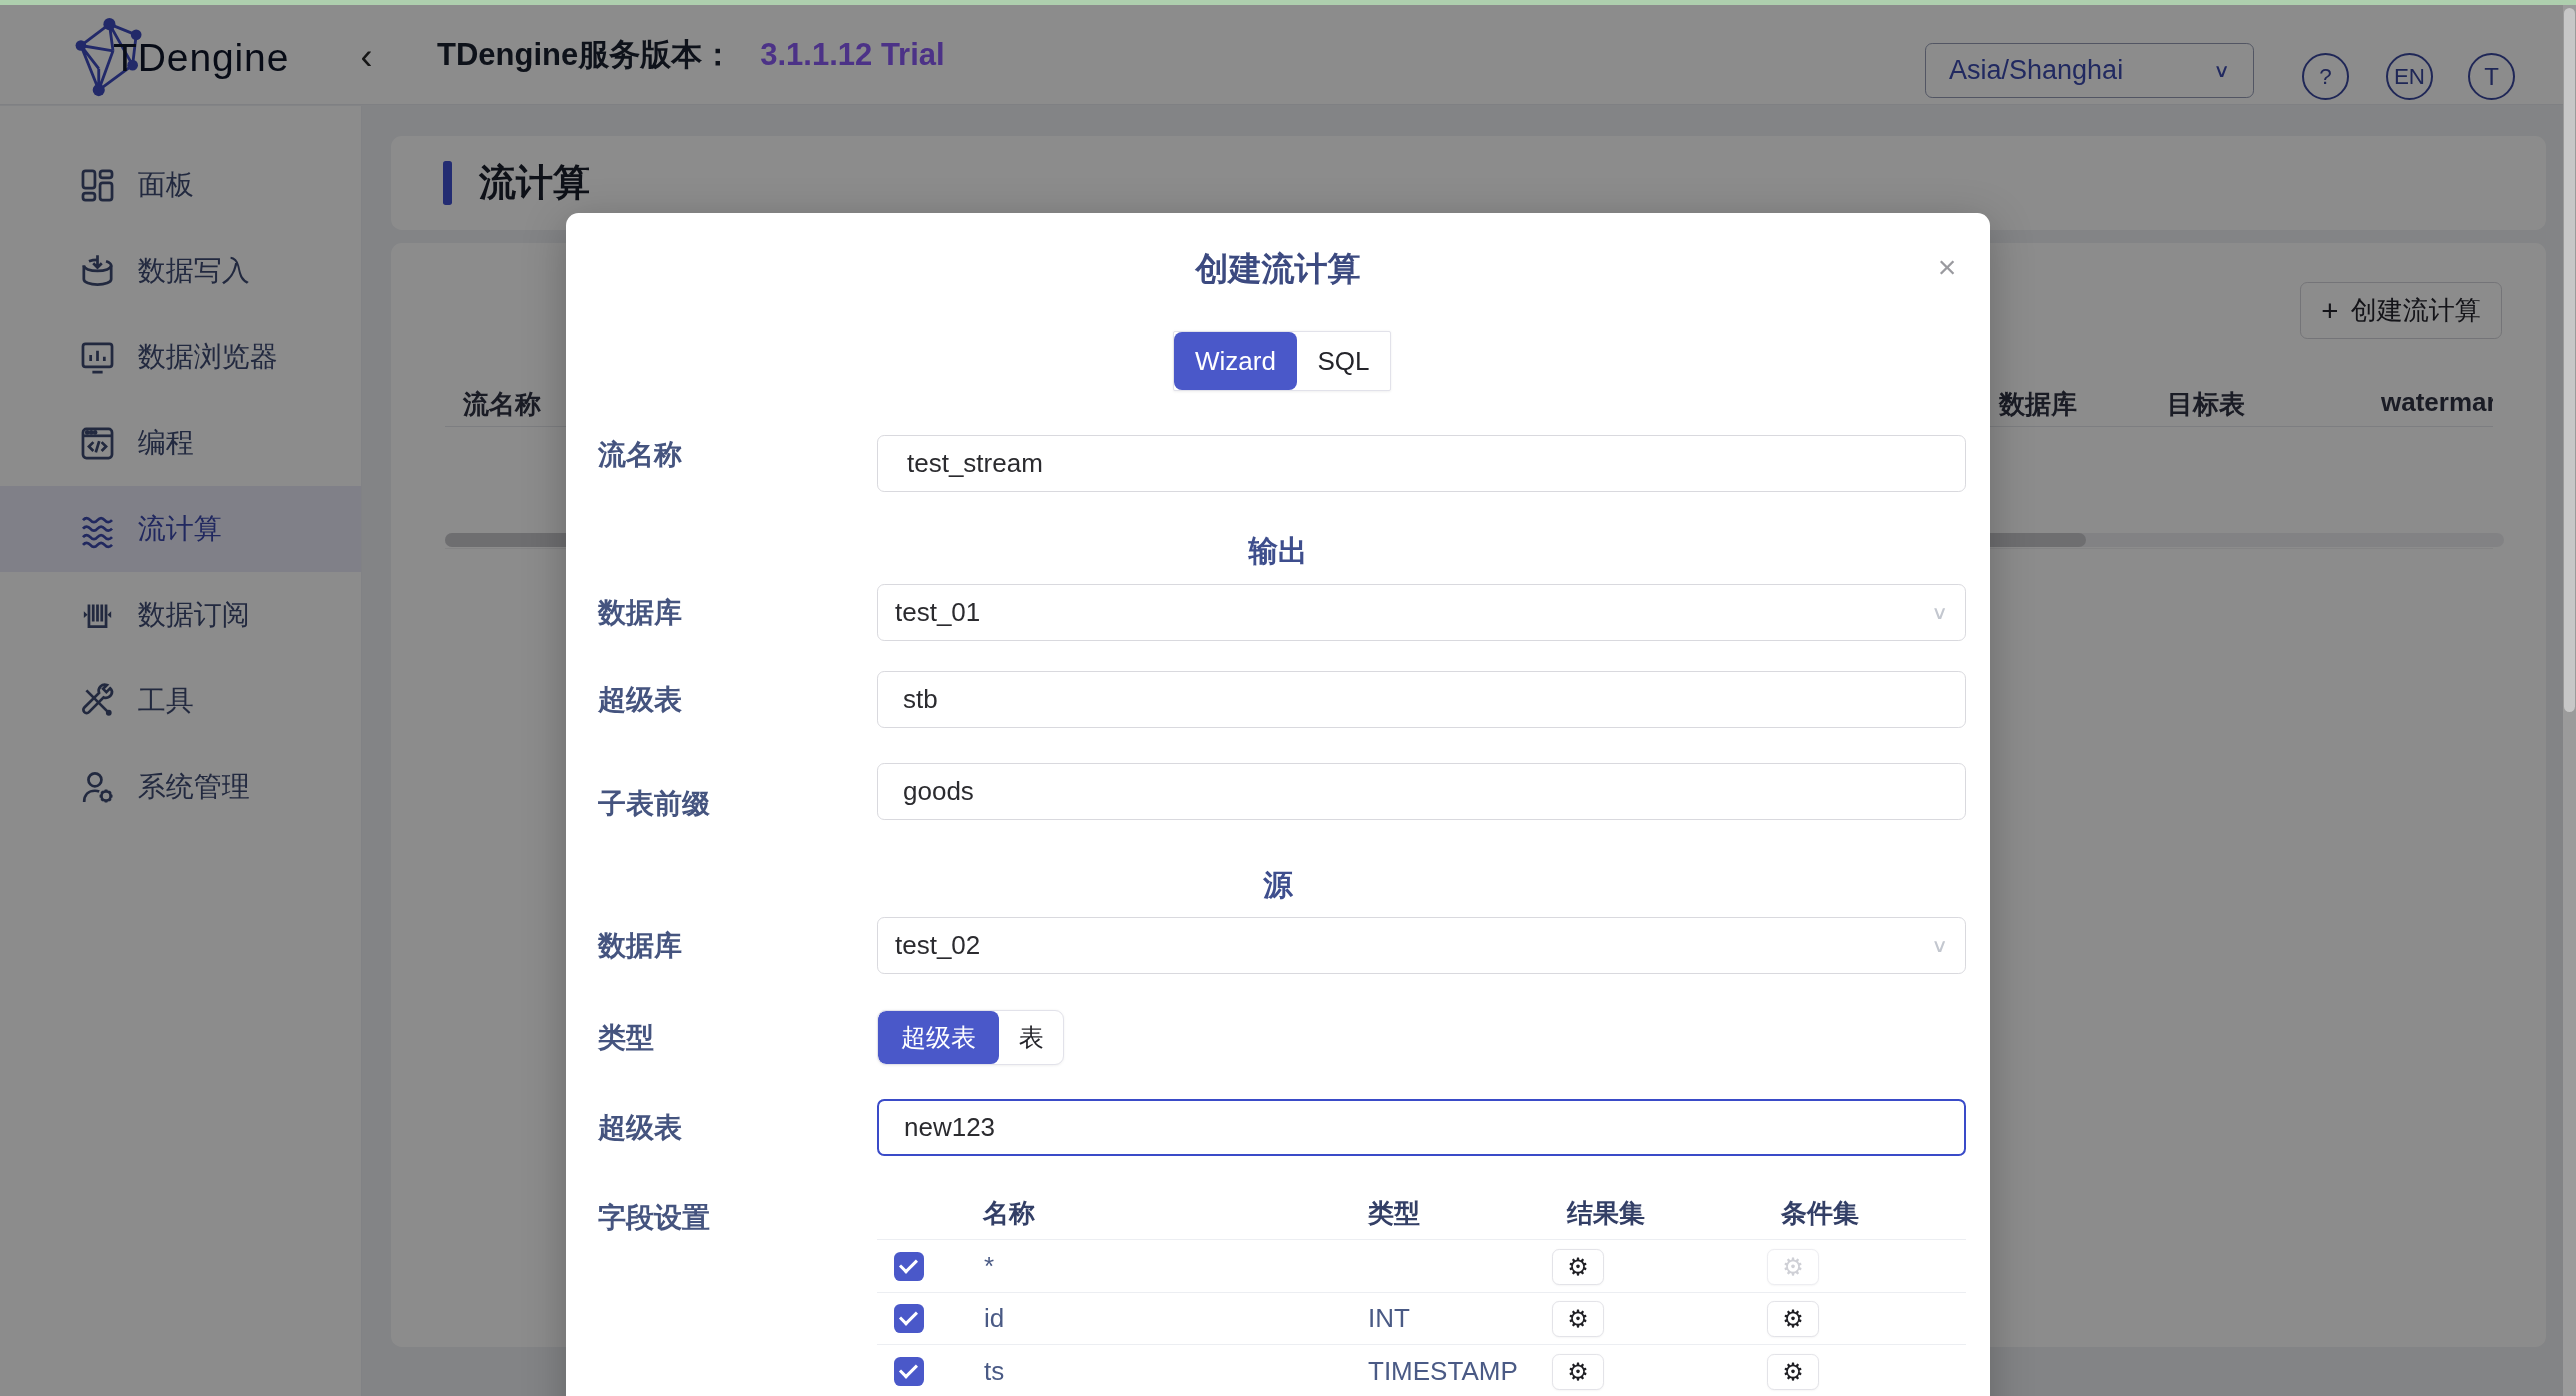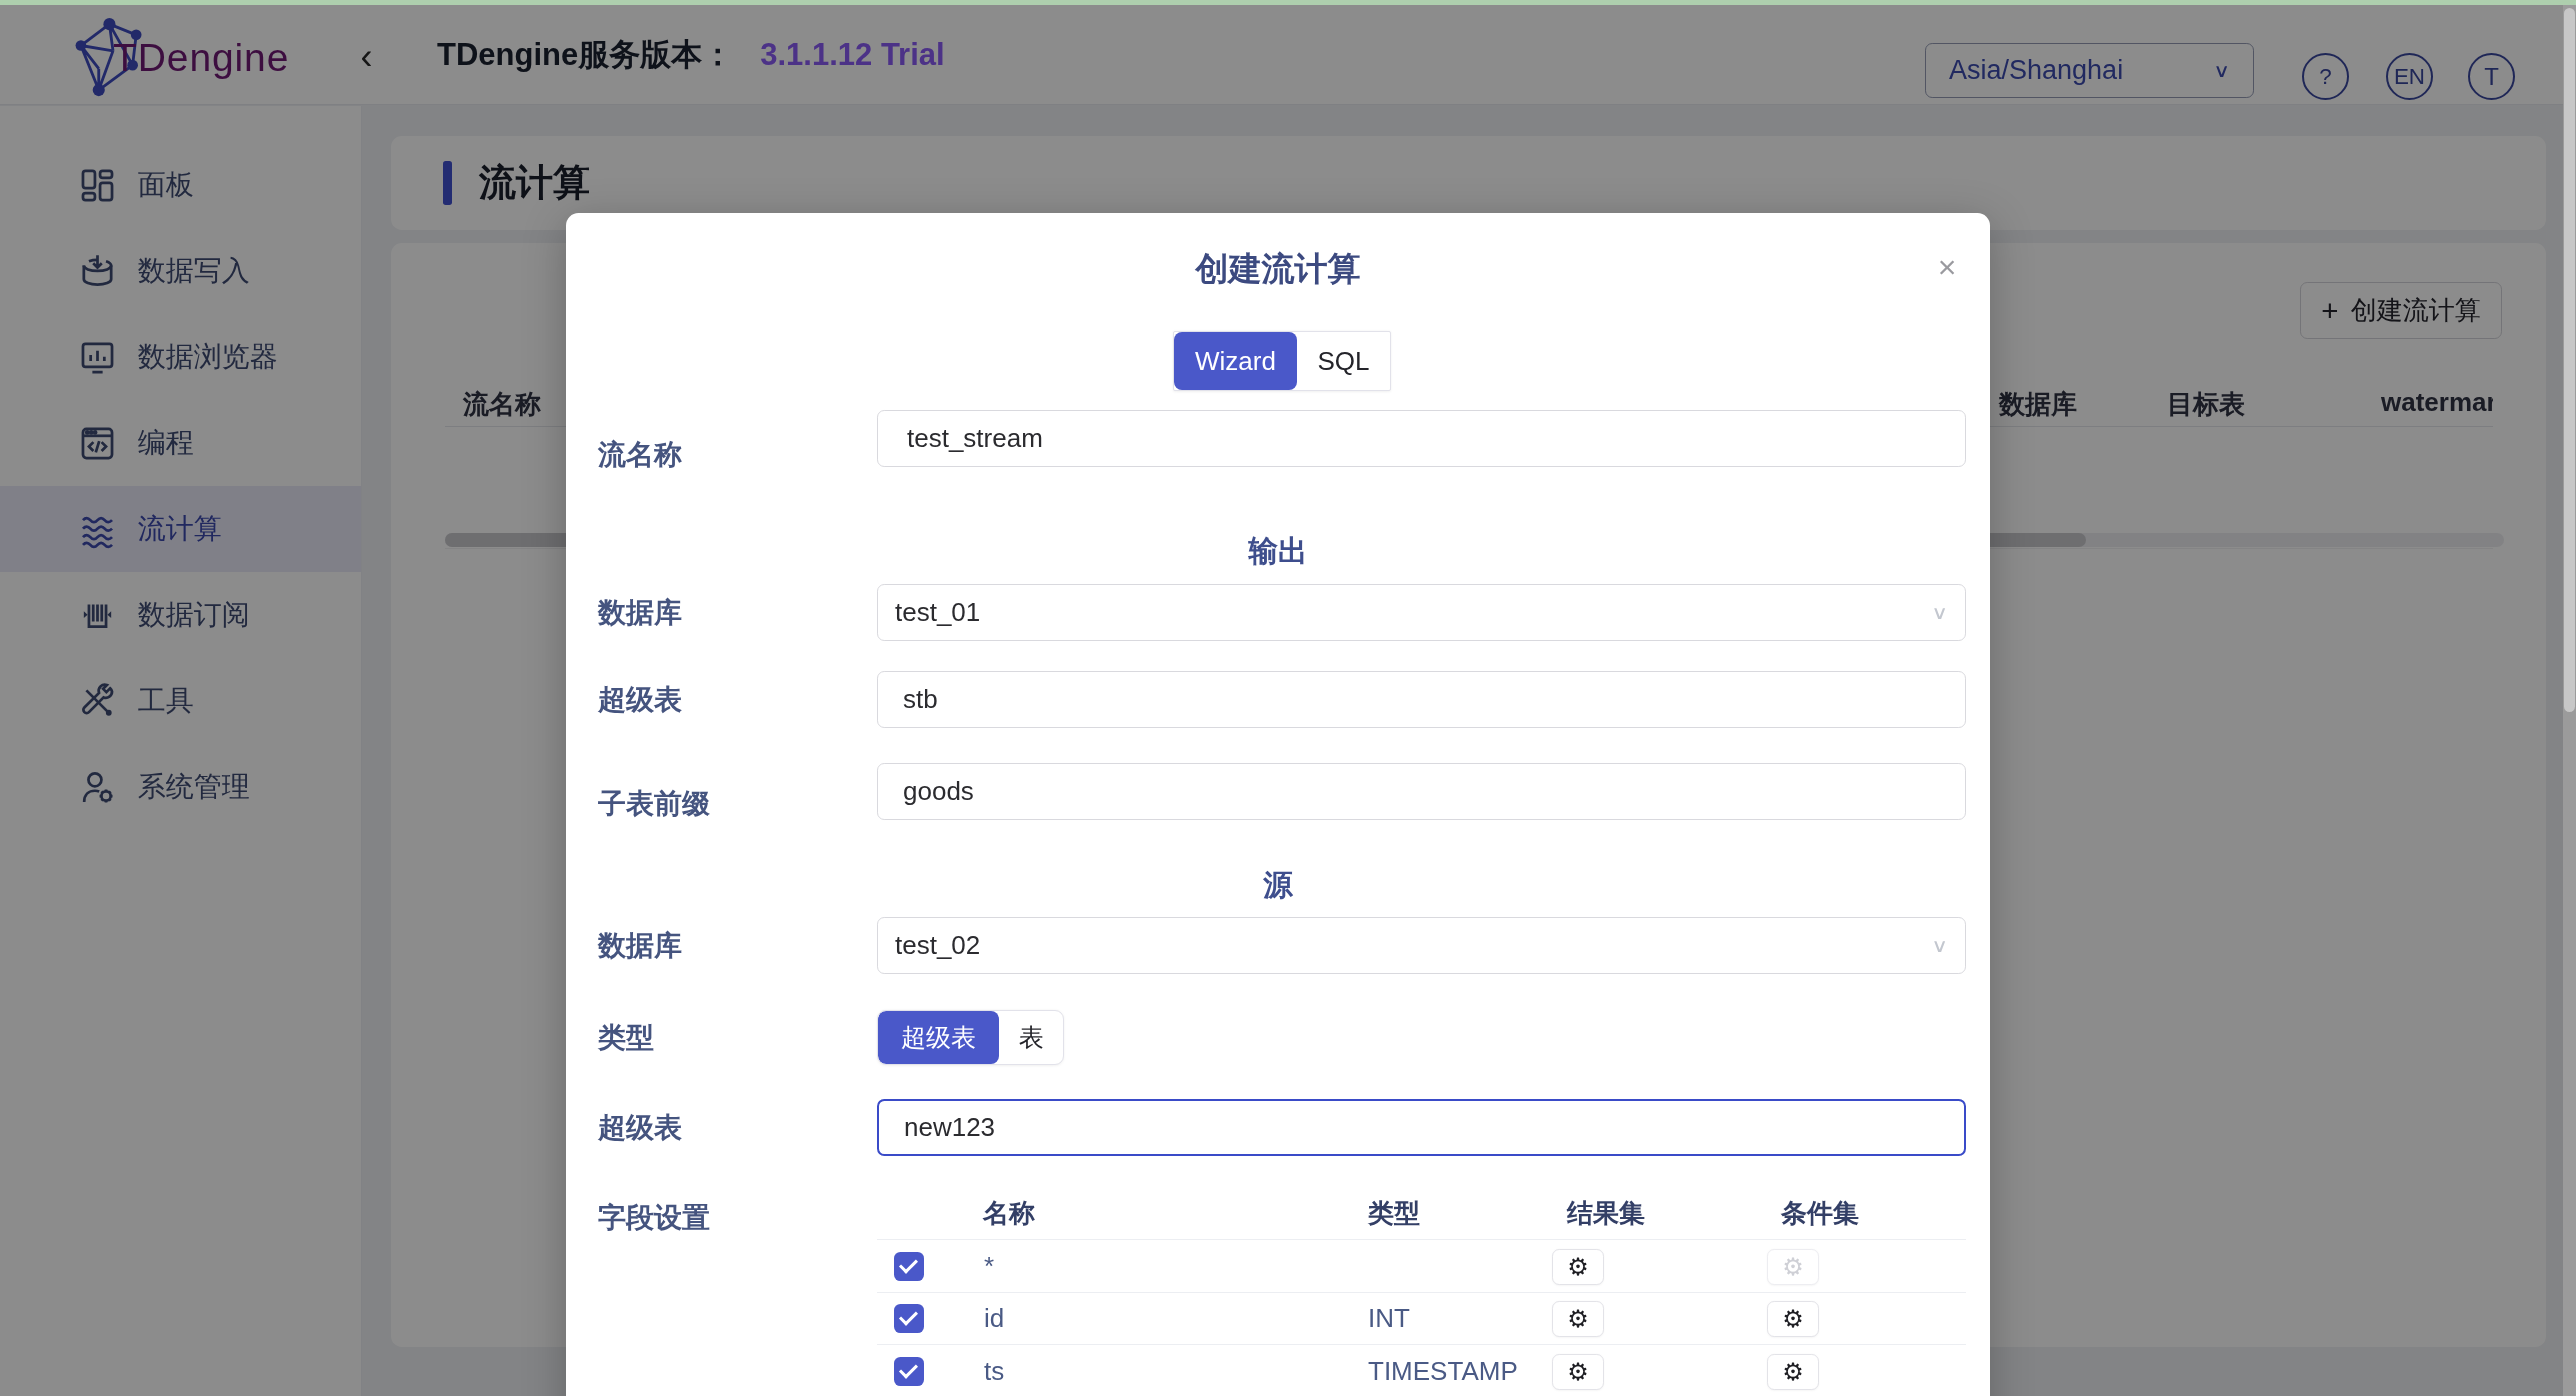--- a/index.html
+++ b/index.html
@@ -9,21 +9,21 @@
     background:#eef0f4; font-family:"Liberation Sans","DejaVu Sans",sans-serif;
     color:#333;
   }
   
   .top-strip { position:absolute; left:0; top:0; width:100%; height:5.4px; background:#aecfae; z-index:70; }
 
   
   .app-header { position:absolute; left:0; top:5.4px; width:100%; height:100px; background:#fff; border-bottom:0.9px solid #e7e9ef; }
   .logo { position:absolute; left:72px; top:7.2px; height:90px; display:flex; align-items:center; }
   .logo svg { width:82px; height:86px; margin-right:-41px; }
-  .logo-text { font-size:39px; color:#701a75; letter-spacing:0.9px; }
+  .logo-text { font-size:39px; color:#0f172a; letter-spacing:0.9px; }
   .collapse-btn { position:absolute; left:347px; top:30px; width:39px; height:43px; font-size:36px; color:#2b2b2b; display:flex; align-items:center; justify-content:center; cursor:pointer; font-weight:300;}
   .hdr-title { position:absolute; left:437px; top:0; height:100px; display:flex; align-items:center; font-size:31px; font-weight:700; color:#1b2130; }
   .hdr-title .version { color:#8b5cf6; margin-left:27px; font-weight:700; }
   .tz-select { position:absolute; right:322px; top:38px; width:329px; height:55px; border:1.8px solid #959cb5; border-radius:7.2px;
     display:flex; align-items:center; padding:0 23px; font-size:27px; color:#3d4cb0; background:#fff; }
   .tz-select .chev { margin-left:auto; font-size:23px; color:#3d4cb0; transform:scaleY(.8); }
   .hdr-circle { position:absolute; top:48px; width:47px; height:47px; border:2.2px solid #3a479e; border-radius:50%;
     display:flex; align-items:center; justify-content:center; font-size:22.4px; color:#3a479e; background:transparent; }
   .hc-help { right:227px; } .hc-lang { right:143px; } .hc-avatar { right:61px; font-size:24px; }
 
@@ -240,21 +240,21 @@
     <div class="modal-close">
       <span>×</span>
     </div>
 
     <div class="tabs">
       <div class="tab tab-wizard">Wizard</div>
       <div class="tab tab-sql">SQL</div>
     </div>
 
     <div class="f-label" style="top:213px; line-height:57px;">流名称</div>
-    <input class="f-input" style="top: 197px; padding-left: 29px;" value="test_stream">
+    <input class="f-input" style="top: 222px; padding-left: 29px;" value="test_stream">
 
     <div class="section-h" style="top:319px;">输出</div>
 
     <div class="f-label" style="top:371px; line-height:57px;">数据库</div>
     <div class="f-select" style="top:371px;">
       <span>test_01</span>
       <span class="chev">∨</span>
     </div>
 
     <div class="f-label" style="top:458px; line-height:57px;">超级表</div>

